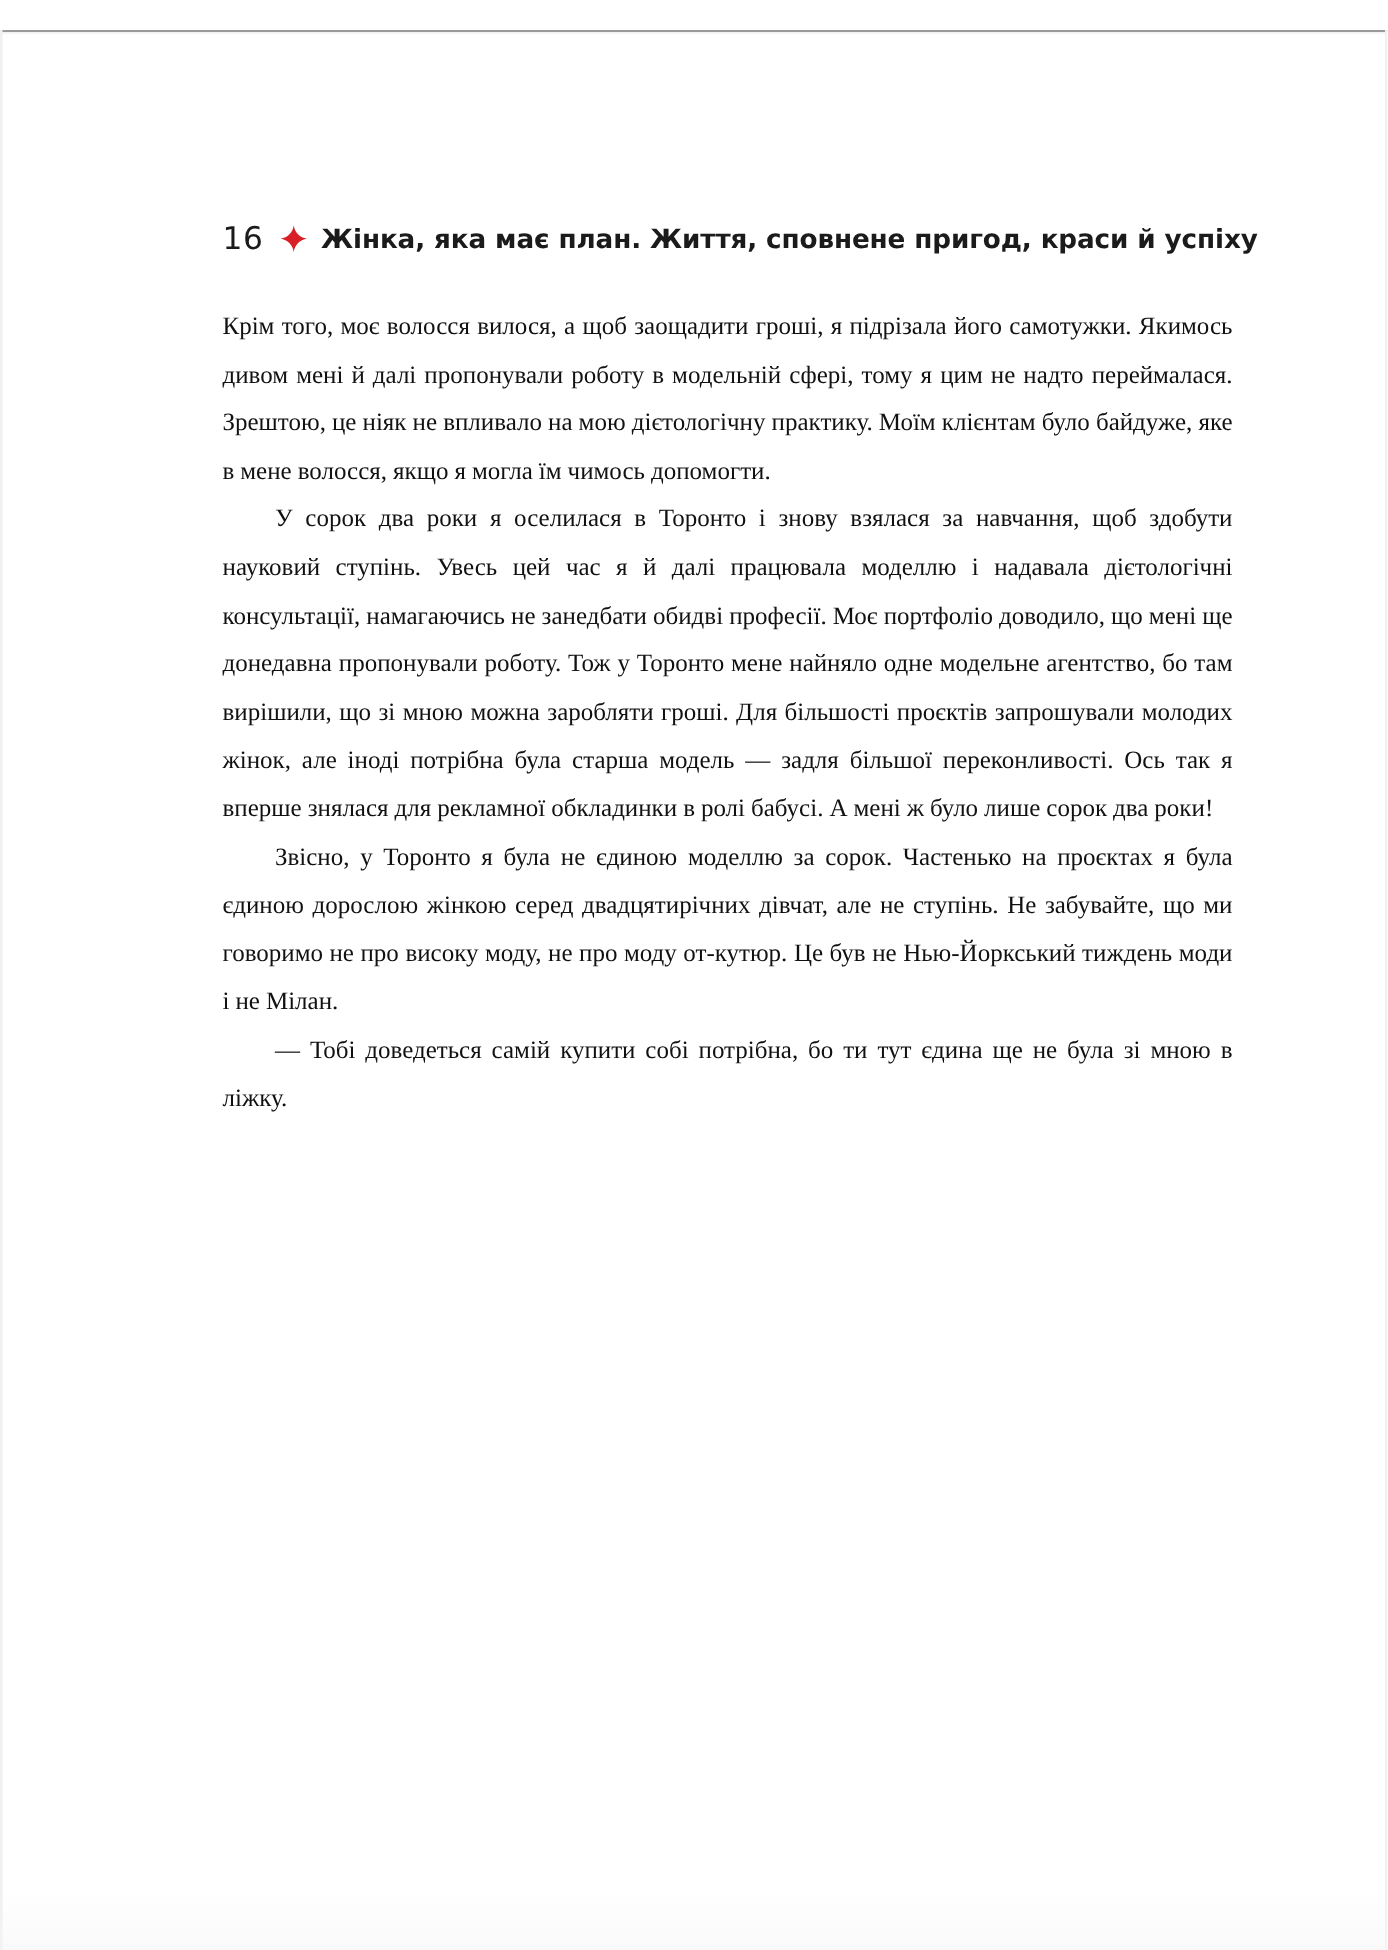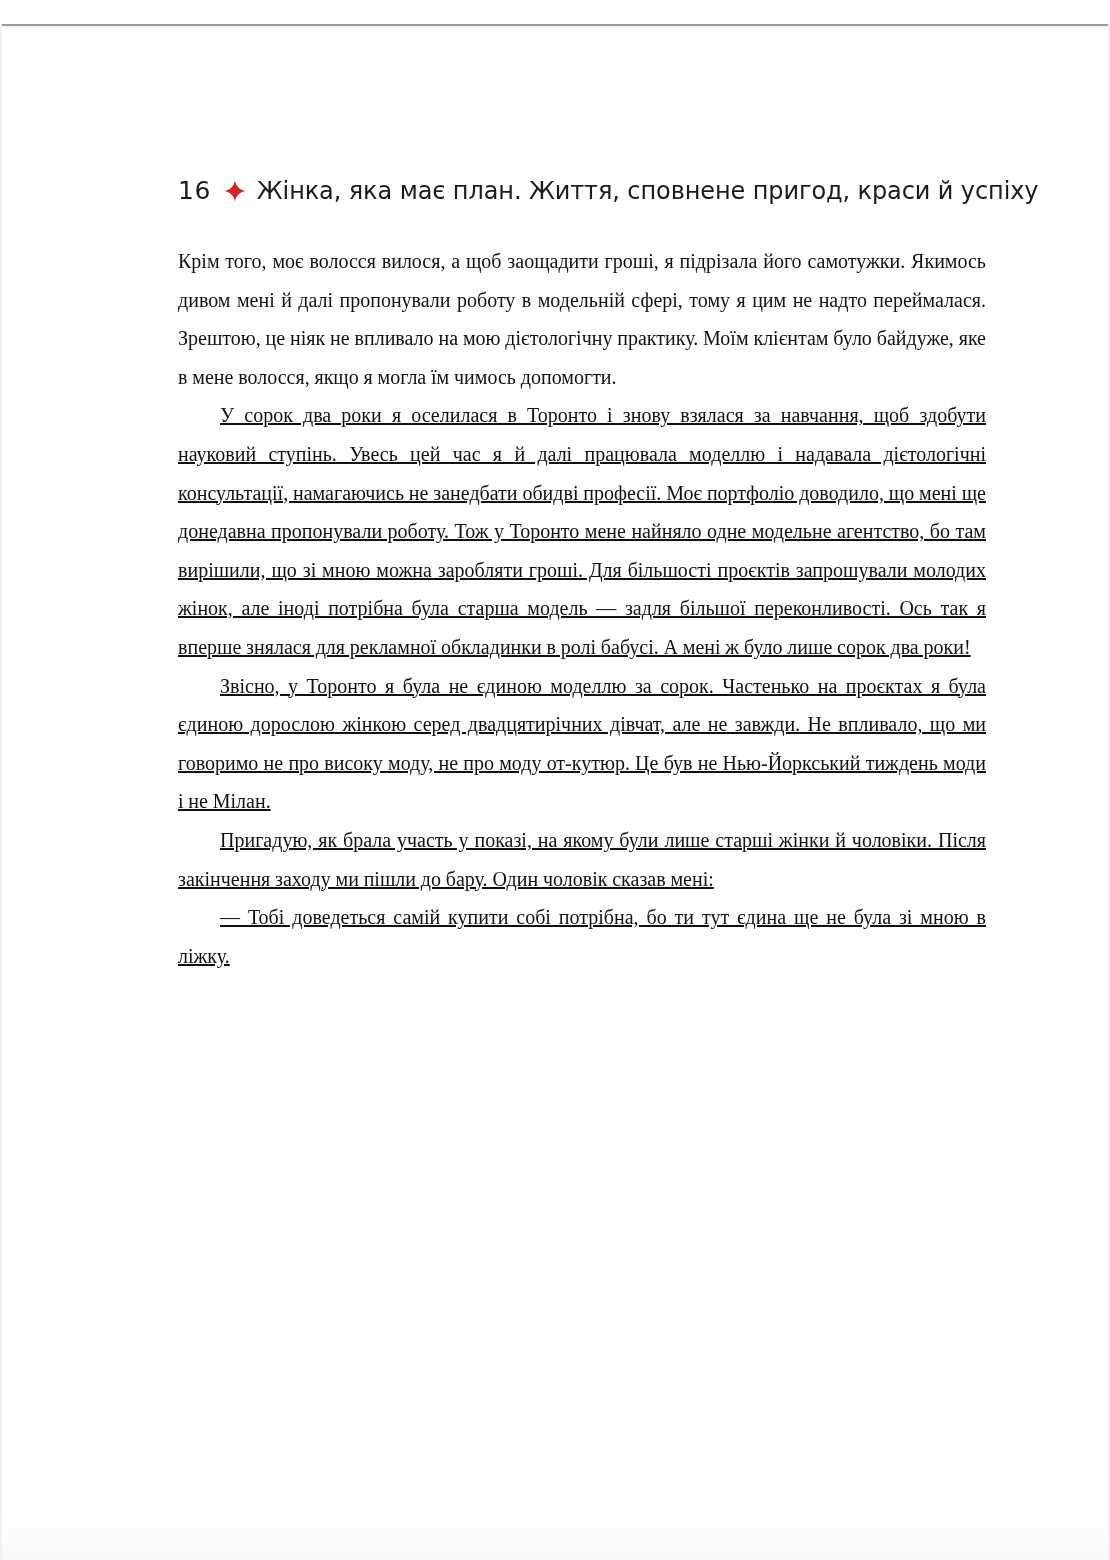--- a/index.html
+++ b/index.html
@@ -63,24 +63,24 @@
     font-weight: 400;
   }
   .head-diamond {
     width: 22px;
     height: 22px;
     margin: 0 11px 0 13px;
     flex: 0 0 auto;
     display: block;
   }
   .head-title {
-    font-size: 24px;
+    font-size: 21px;
     color: #1b1b1b;
     letter-spacing: -0.1px;
-    font-weight: 400;
+    font-weight: 700;
   }
 
   
   .body-col {
     position: absolute;
     left: 178px;
     top: 218px;
     width: 808px;
   }
   .para {
@@ -90,21 +90,20 @@
     color: #111111;
     text-align: justify;
     text-justify: inter-word;
     text-indent: 0;
     hyphens: manual;
     -webkit-hyphens: manual;
     word-spacing: -0.2px;
   }
   .para.indent {
     text-indent: 42px;
-    text-decoration: underline;
   }
 </style>
 </head>
 <body>
 
 <div class="page">
 
   <div class="page-edge-top"></div>
   <div class="page-edge-left"></div>
   <div class="page-edge-right"></div>
@@ -113,19 +112,18 @@
     <span class="folio">16</span>
     <svg class="head-diamond" viewBox="0 0 100 100" aria-hidden="true">
       <path d="M50 2 C54 28 72 46 98 50 C72 54 54 72 50 98 C46 72 28 54 2 50 C28 46 46 28 50 2 Z" fill="#D81F26"></path>
     </svg>
     <span class="head-title">Жінка, яка має план. Життя, сповнене пригод, краси й успіху</span>
   </div>
 
   <div class="body-col">
     <p class="para">Крім того, моє волосся вилося, а щоб заощадити гроші, я підрізала його самотужки. Якимось дивом мені й далі пропонували роботу в модельній сфері, тому я цим не надто переймалася. Зрештою, це ніяк не впливало на мою дієтологічну практику. Моїм клієнтам було байдуже, яке в мене волосся, якщо я могла їм чимось допомогти.</p>
     <p class="para indent">У сорок два роки я оселилася в Торонто і знову взялася за навчання, щоб здобути науковий ступінь. Увесь цей час я й далі працювала моделлю і надавала дієтологічні консультації, намагаючись не занедбати обидві професії. Моє портфоліо доводило, що мені ще донедавна пропонували роботу. Тож у Торонто мене найняло одне модельне агентство, бо там вирішили, що зі мною можна заробляти гроші. Для більшості проєктів запрошували молодих жінок, але іноді потрібна була старша модель — задля більшої переконливості. Ось так я вперше знялася для рекламної обкладинки в ролі бабусі. А мені ж було лише сорок два роки!</p>
-    <p class="para indent">Звісно, у Торонто я була не єдиною моделлю за сорок. Частенько на проєктах я була єдиною дорослою жінкою серед двадцятирічних дівчат, але не завжди. Не впливало, що ми говоримо не про високу моду, не про моду от-кутюр. Це був не Нью-Йоркський тиждень моди і не Мілан.</p>
-    <p class="para indent">Пригадую, як брала участь у показі, на якому були лише старші жінки й чоловіки. Після закінчення заходу ми пішли до бару. Один чоловік сказав мені:</p>
+    <p class="para indent">Звісно, у Торонто я була не єдиною моделлю за сорок. Частенько на проєктах я була єдиною дорослою жінкою серед двадцятирічних дівчат, але не ступінь. Не забувайте, що ми говоримо не про високу моду, не про моду от-кутюр. Це був не Нью-Йоркський тиждень моди і не Мілан.</p>
     <p class="para indent">— Тобі доведеться самій купити собі потрібна, бо ти тут єдина ще не була зі мною в ліжку.</p>
   </div>
 
   <div class="page-edge-bottom"></div>
 </div>
 
 </body></html>

